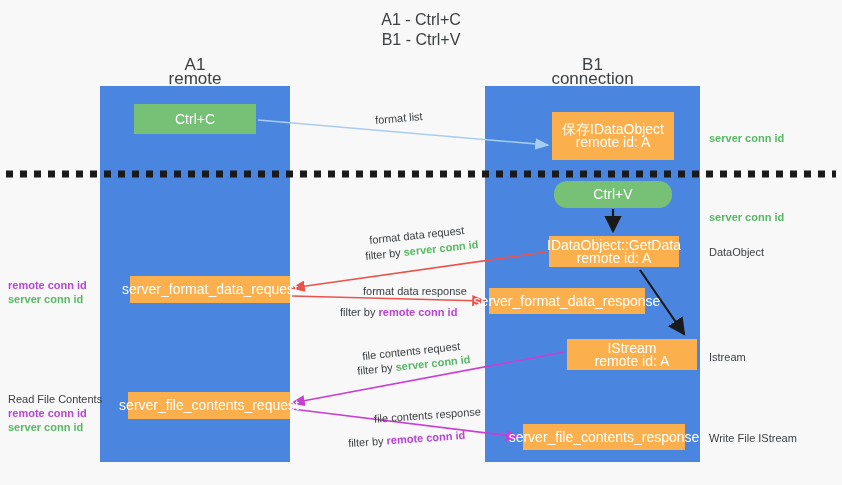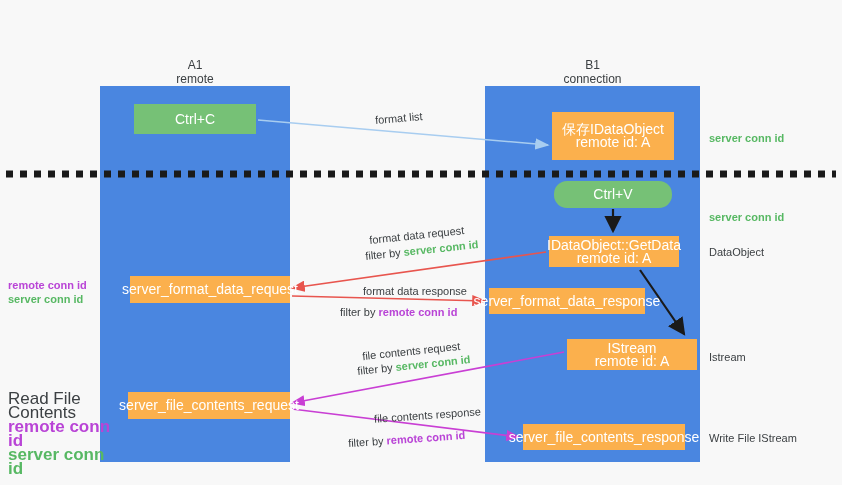--- a/index.html
+++ b/index.html
@@ -12,21 +12,21 @@
   }
   #stage{position:absolute;left:0;top:0;width:842px;height:485px;}
   .abs{position:absolute;}
   
   #title{
     left:0;top:10px;width:842px;text-align:center;
     font-size:16px;color:#3c4043;line-height:20px;
   }
   
   .colhead{
-    text-align:center;font-size:12px;color:#3c4043;line-height:14px;
+    text-align:center;font-size:17px;color:#3c4043;line-height:14px;
   }
   #head-a1{left:100px;top:58px;width:190px;}
   #head-b1{left:485px;top:58px;width:215px;}
   
   .lane{background:#4a86e0;}
   #lane-a1{left:100px;top:86px;width:190px;height:376px;}
   #lane-b1{left:485px;top:86px;width:215px;height:376px;}
   
   .box{
     box-sizing:border-box;
@@ -51,41 +51,45 @@
   .ann{font-size:11px;color:#3c4043;line-height:14px;}
   .green-t{color:#57b863;font-weight:bold;}
   .purple-t{color:#b944d6;font-weight:bold;}
   #ann-scid-1{left:709px;top:131px;}
   #ann-scid-2{left:709px;top:210px;}
   #ann-dataobject{left:709px;top:245px;}
   #ann-istream{left:709px;top:350px;}
   #ann-writefile{left:709px;top:431px;}
   
   #ann-left-1{left:8px;top:278px;width:90px;text-align:left;font-size:11px;line-height:14px;}
-  #ann-left-2{left:8px;top:392px;width:115px;text-align:left;font-size:17px;line-height:14px;}
+  #ann-left-2{left:8px;top:392px;width:115px;text-align:left;font-size:11px;line-height:14px;}
   #ann-left-2 .hdr{color:#3c4043;}
   
   .elabel{font-size:11px;color:#3c4043;line-height:15px;white-space:nowrap;}
   #lbl-format-list{left:375px;top:111px;transform:rotate(-5deg);}
   #lbl-fmt-req{left:369px;top:228px;transform:rotate(-6deg);}
   #lbl-fmt-req2{left:365px;top:243px;transform:rotate(-6deg);}
   #lbl-fmt-resp{left:363px;top:284px;}
   #lbl-fmt-resp2{left:340px;top:305px;}
   #lbl-file-req{left:362px;top:344px;transform:rotate(-6deg);}
   #lbl-file-req2{left:357px;top:358px;transform:rotate(-6deg);}
   #lbl-file-resp{left:374px;top:408px;transform:rotate(-4deg);}
   #lbl-file-resp2{left:348px;top:432px;transform:rotate(-4deg);}
   
   #edges{position:absolute;left:0;top:0;width:842px;height:485px;pointer-events:none;}
 </style>
 </head>
 <body>
 
 <div id="stage">
 
+  <div class="abs" id="title">
+    <div>A1 - Ctrl+C</div>
+    <div>B1 - Ctrl+V</div>
+  </div>
 
   <div class="abs colhead" id="head-a1">
     <div>A1</div>
     <div>remote</div>
   </div>
   <div class="abs colhead" id="head-b1">
     <div>B1</div>
     <div>connection</div>
   </div>
 

